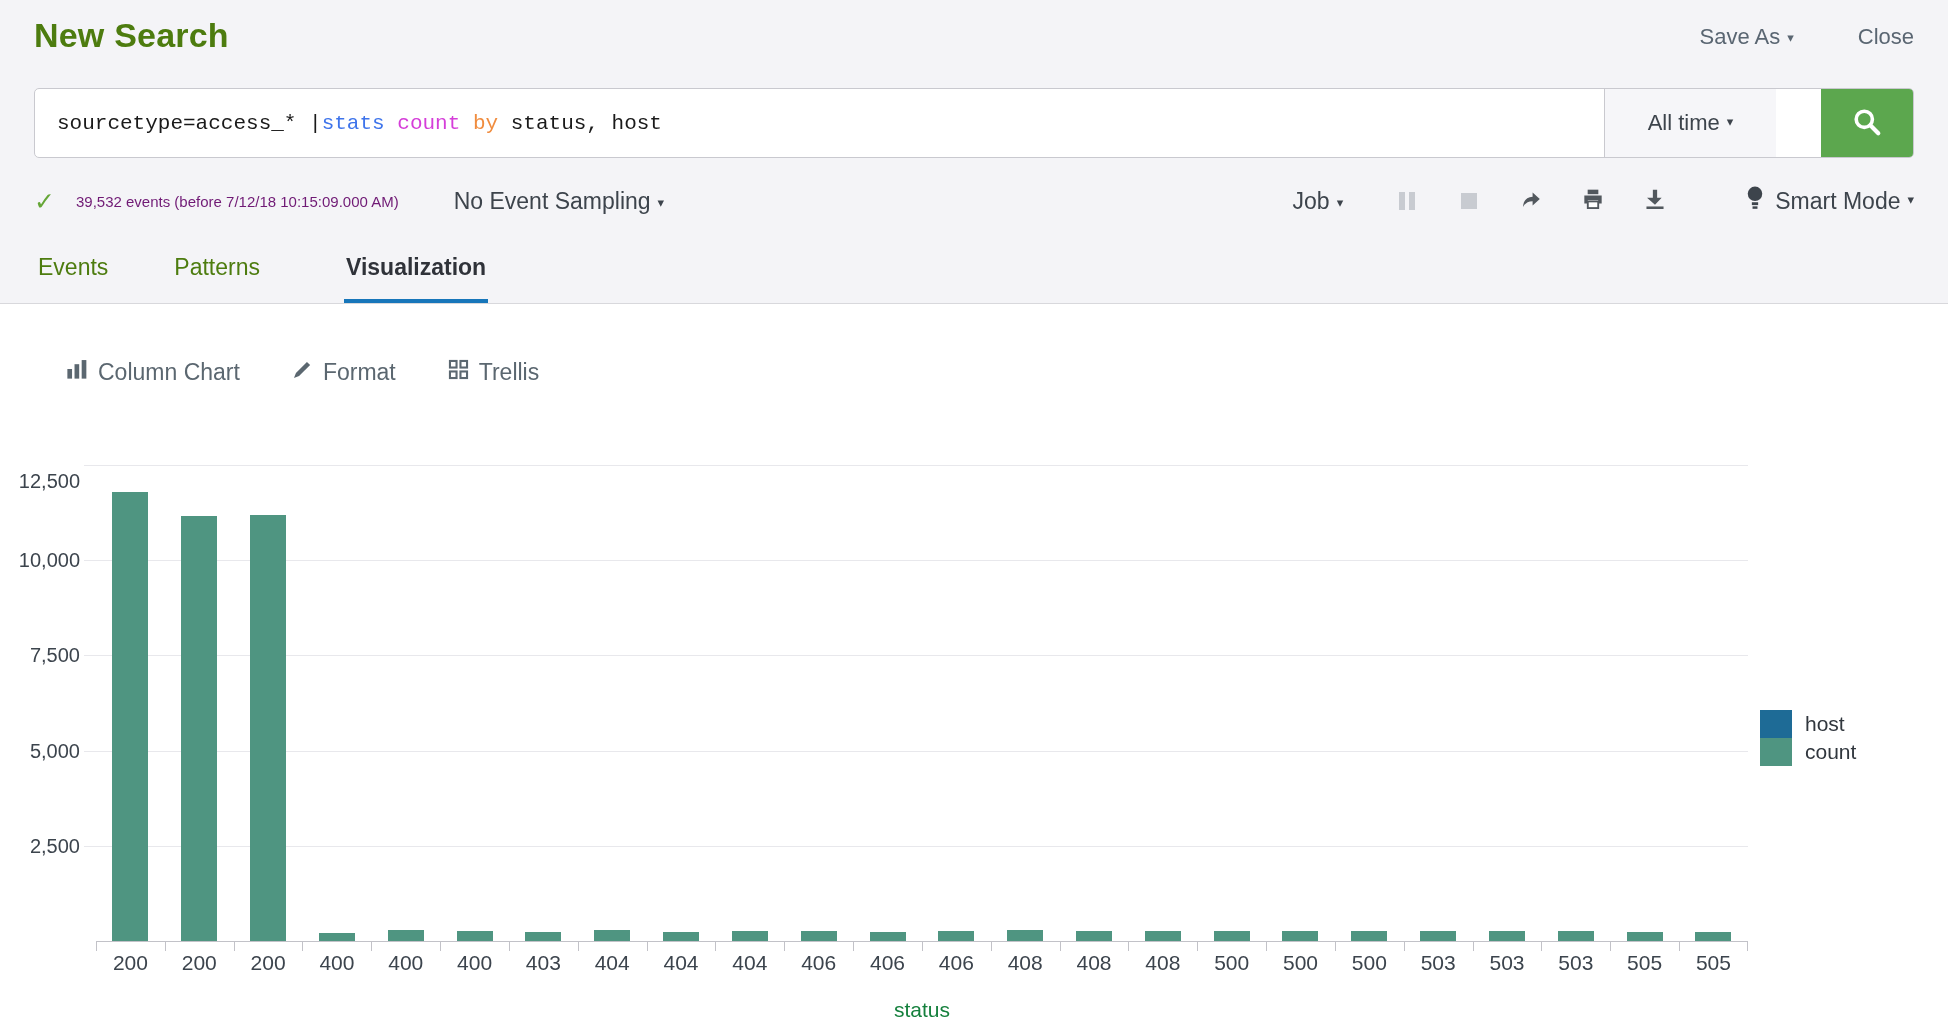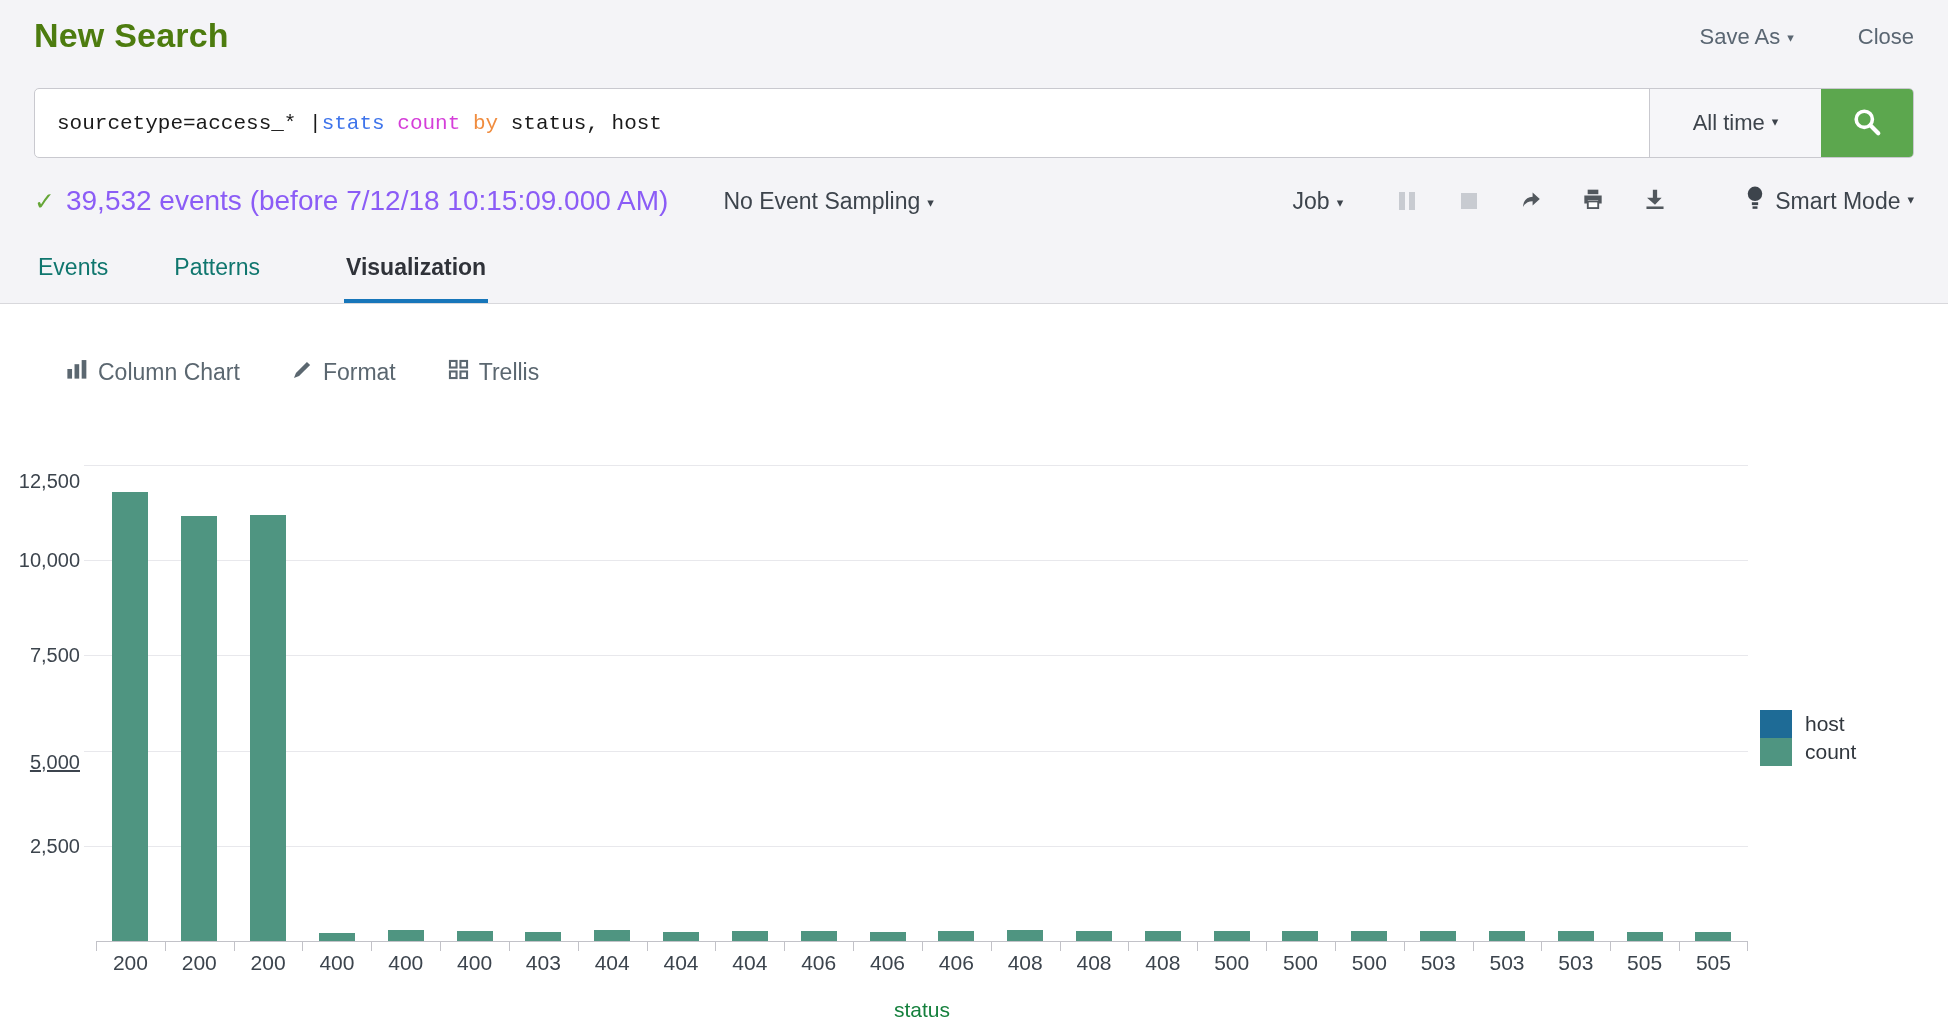--- a/index.html
+++ b/index.html
@@ -10,46 +10,46 @@
   .top-section { background:#f4f4f7; padding-top:16px; }
 
   .header-row { display:flex; align-items:flex-start; justify-content:space-between; padding:0 34px; height:58px; }
   .page-title { font-size:34px; font-weight:700; color:#4d7c0f; letter-spacing:.2px; }
   .header-actions { display:flex; align-items:center; gap:64px; margin-top:8px; }
   .hdr-btn { font-size:22px; color:#5a6672; cursor:pointer; white-space:nowrap; }
   .caret { font-size:13px; margin-left:7px; position:relative; top:-2px; }
 
   
   .search-bar { display:flex; align-items:stretch; margin:14px 34px 0 34px; height:70px;
-                border:1px solid #c9c9cf; border-radius:5px; background:#fff; }
+                border:1px solid #c9c9cf; border-radius:5px; background:#fff;gap:45px; }
   .query-input { flex:1; display:flex; align-items:center; padding-left:22px;
                  font-family:"Liberation Mono","DejaVu Sans Mono",monospace;
                  font-size:21px; white-space:pre; overflow:hidden; cursor:text; }
   .time-range { width:172px; display:flex; align-items:center; justify-content:center;
                 background:#f6f6f9; border-left:1px solid #c9c9cf; font-size:22px; color:#3d444c; cursor:pointer; }
   .search-btn { width:92px; border:none; background:#5ca74e; border-radius:0 4px 4px 0;
                 display:flex; align-items:center; justify-content:center; cursor:pointer; }
 
   
   .job-bar { display:flex; align-items:center; justify-content:space-between; margin:16px 34px 0 34px; height:54px; }
   .job-left { display:flex; align-items:center; }
   .check-icon { color:#65a637; font-size:25px; font-weight:700; margin-right:11px; }
-  .events-summary { font-size:28px; color:#8b5cf6; }
+  .events-summary { font-size:15px; color:#701a75;margin-left:10px; }
   .sampling-dd { font-size:23px; color:#3d444c; margin-left:55px; cursor:pointer; }
   .job-right { display:flex; align-items:center; }
   .job-dd { font-size:23px; color:#3d444c; cursor:pointer; margin-right:42px; }
   .icon-btn { width:44px; height:34px; display:flex; align-items:center; justify-content:center; cursor:pointer; margin-right:18px; }
   .pause-icon span { display:inline-block; width:6px; height:18px; background:#c8cbd1; margin:0 2px; }
   .stop-icon span { display:inline-block; width:16px; height:16px; background:#c8cbd1; }
   .mode-dd { display:flex; align-items:center; font-size:23px; color:#3d444c; cursor:pointer; margin-left:50px; }
   .mode-dd svg { margin-right:10px; }
 
   
   .tabs-row { margin-top:12px; padding:0 36px; border-bottom:1px solid #d8d8dc; display:flex; gap:62px; }
-  .tab { font-size:23px; color:#0f766e; padding:14px 2px 18px 2px; border-bottom:4px solid transparent; cursor:pointer; }
+  .tab { font-size:23px; color:#4d7c0f; padding:14px 2px 18px 2px; border-bottom:4px solid transparent; cursor:pointer; }
   .tab.active { color:#2f3239; font-weight:700; border-bottom-color:#1776ba;margin-left:20px; }
 
   
   .content { background:#fff; padding-top:46px; }
   .controls-row { display:flex; align-items:center; gap:52px; padding-left:66px; height:44px; }
   .control-btn { display:flex; align-items:center; font-size:23px; color:#5b6770; cursor:pointer; }
   .control-btn svg { margin-right:10px; }
 
   
   .chart-row { display:flex; align-items:flex-start; margin-top:72px; }
@@ -176,21 +176,21 @@
             <rect x="1.5" y="9.5" width="5" height="5" fill="none" stroke="#5b6770" stroke-width="1.6"></rect>
             <rect x="9.5" y="9.5" width="5" height="5" fill="none" stroke="#5b6770" stroke-width="1.6"></rect>
           </svg></span>
       <span>Trellis</span>
     </span>
   </div>
 
   <div class="chart-row">
     <div class="ylabels" id="ylabels">
         <div class="ylabel" style="bottom: 84.2px;">2,500</div>
-        <div class="ylabel" style="bottom: 168px; text-decoration: underline;">5,000</div>
+        <div class="ylabel" style="bottom: 179px;">5,000</div>
         <div class="ylabel" style="bottom: 274.6px;">7,500</div>
         <div class="ylabel" style="bottom: 369.8px;">10,000</div>
         <div class="ylabel" style="bottom: 449px;">12,500</div>
       </div>
     <div class="plot-col">
       <div class="plot" id="plot">
           <div class="gridline" style="bottom: 475px;"></div>
           <div class="gridline" style="bottom: 379.8px;"></div>
           <div class="gridline" style="bottom: 284.6px;"></div>
           <div class="gridline" style="bottom: 189.4px;"></div>

